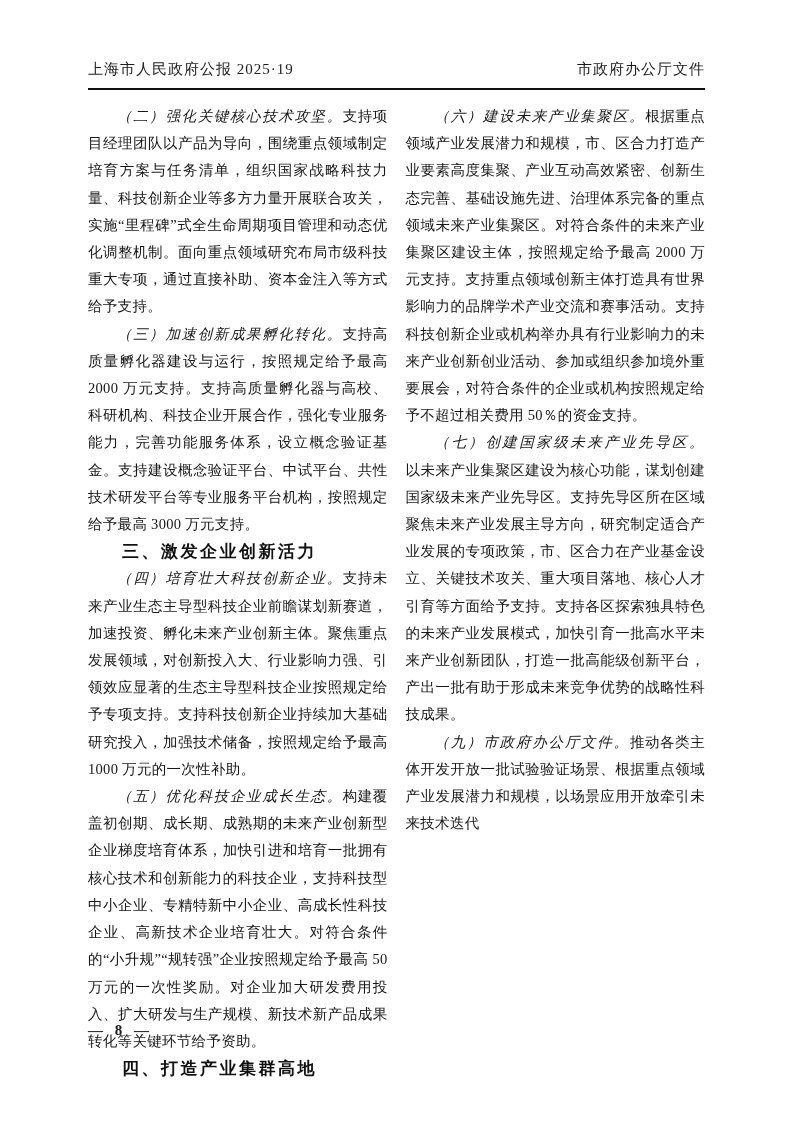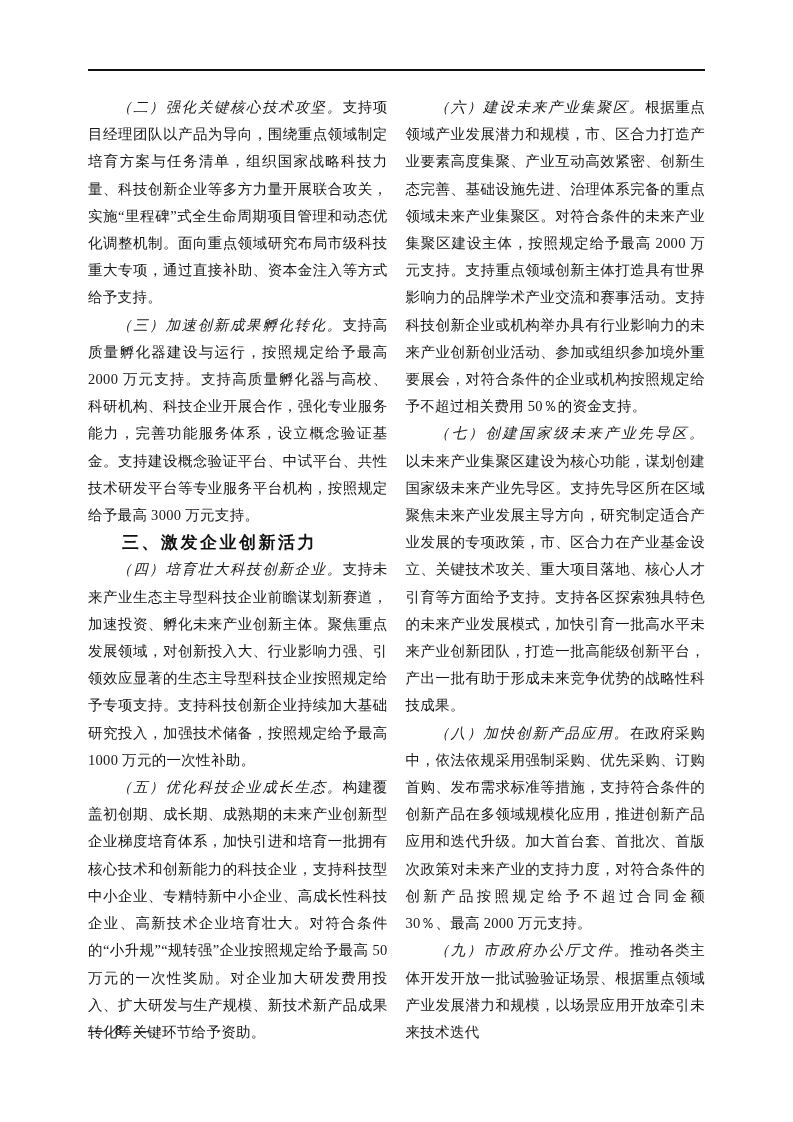--- a/index.html
+++ b/index.html
@@ -27,21 +27,21 @@
     color: #1c1c1c;
   }
   .header-rule {
     border: none;
     border-top: 2px solid #111;
     margin: 9px 0 0 0;
   }
   .body-columns {
     display: flex;
     gap: 18px;
-    margin-top: 23px;
+    margin-top: 13px;
   }
   .col {
     width: 300px;
     font-size: 14.5px;
     line-height: 27.2px;
     text-align: justify;
     letter-spacing: 0.3px;
     color: #161616;
   }
   .para {
@@ -71,36 +71,40 @@
     font-weight: bold;
     letter-spacing: 4px;
     color: #1a1a1a;
   }
 </style>
 </head>
 <body>
 
 <div class="page">
 
+  <header class="page-header">
+    <span>上海市人民政府公报 2025·19</span>
+    <span>市政府办公厅文件</span>
+  </header>
   <hr class="header-rule">
 
   <main class="body-columns">
 
     <div class="col">
       <p class="para"><span class="para-lead">（二）强化关键核心技术攻坚。</span><span>支持项目经理团队以产品为导向，围绕重点领域制定培育方案与任务清单，组织国家战略科技力量、科技创新企业等多方力量开展联合攻关，实施“里程碑”式全生命周期项目管理和动态优化调整机制。面向重点领域研究布局市级科技重大专项，通过直接补助、资本金注入等方式给予支持。</span></p>
       <p class="para"><span class="para-lead">（三）加速创新成果孵化转化。</span><span>支持高质量孵化器建设与运行，按照规定给予最高 2000 万元支持。支持高质量孵化器与高校、科研机构、科技企业开展合作，强化专业服务能力，完善功能服务体系，设立概念验证基金。支持建设概念验证平台、中试平台、共性技术研发平台等专业服务平台机构，按照规定给予最高 3000 万元支持。</span></p>
       <h3 class="section-heading">三、激发企业创新活力</h3>
       <p class="para"><span class="para-lead">（四）培育壮大科技创新企业。</span><span>支持未来产业生态主导型科技企业前瞻谋划新赛道，加速投资、孵化未来产业创新主体。聚焦重点发展领域，对创新投入大、行业影响力强、引领效应显著的生态主导型科技企业按照规定给予专项支持。支持科技创新企业持续加大基础研究投入，加强技术储备，按照规定给予最高 1000 万元的一次性补助。</span></p>
       <p class="para"><span class="para-lead">（五）优化科技企业成长生态。</span><span>构建覆盖初创期、成长期、成熟期的未来产业创新型企业梯度培育体系，加快引进和培育一批拥有核心技术和创新能力的科技企业，支持科技型中小企业、专精特新中小企业、高成长性科技企业、高新技术企业培育壮大。对符合条件的“小升规”“规转强”企业按照规定给予最高 50 万元的一次性奖励。对企业加大研发费用投入、扩大研发与生产规模、新技术新产品成果转化等关键环节给予资助。</span></p>
+      <h3 class="section-heading">四、打造产业集群高地</h3>
     </div>
 
     <div class="col">
       <p class="para"><span class="para-lead">（六）建设未来产业集聚区。</span><span>根据重点领域产业发展潜力和规模，市、区合力打造产业要素高度集聚、产业互动高效紧密、创新生态完善、基础设施先进、治理体系完备的重点领域未来产业集聚区。对符合条件的未来产业集聚区建设主体，按照规定给予最高 2000 万元支持。支持重点领域创新主体打造具有世界影响力的品牌学术产业交流和赛事活动。支持科技创新企业或机构举办具有行业影响力的未来产业创新创业活动、参加或组织参加境外重要展会，对符合条件的企业或机构按照规定给予不超过相关费用 50％的资金支持。</span></p>
       <p class="para"><span class="para-lead">（七）创建国家级未来产业先导区。</span><span>以未来产业集聚区建设为核心功能，谋划创建国家级未来产业先导区。支持先导区所在区域聚焦未来产业发展主导方向，研究制定适合产业发展的专项政策，市、区合力在产业基金设立、关键技术攻关、重大项目落地、核心人才引育等方面给予支持。支持各区探索独具特色的未来产业发展模式，加快引育一批高水平未来产业创新团队，打造一批高能级创新平台，产出一批有助于形成未来竞争优势的战略性科技成果。</span></p>
-      <p class="para"><span class="para-lead">（八）加快创新产品应用。</span><span>在政府采购中，依法依规采用强制采购、优先采购、订购首购、发布需求标准等措施，支持符合条件的创新产品在多领域规模化应用，推进创新产品应用和迭代升级。加大首台套、首批次、首版次政策对未来产业的支持力度，对符合条件的创新产品按照规定给予不超过合同金额 30％、最高 2000 万元支持。</span></p>
       <p class="para"><span class="para-lead">（九）市政府办公厅文件。</span><span>推动各类主体开发开放一批试验验证场景、根据重点领域产业发展潜力和规模，以场景应用开放牵引未来技术迭代</span></p>
     </div>
 
   </main>
 
   <footer class="page-footer">
     <span>— 8 —</span>
   </footer>
 
 </div>

